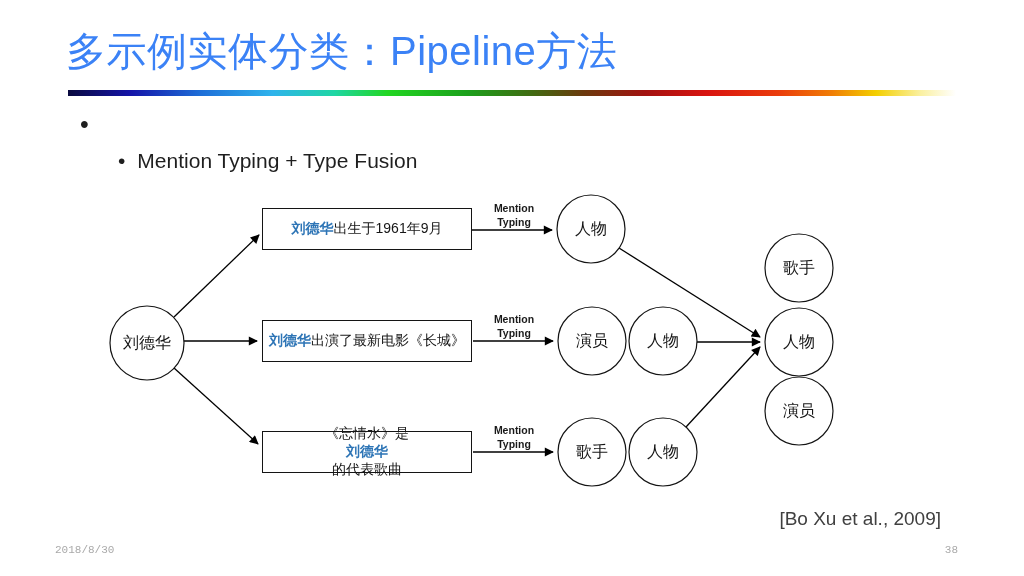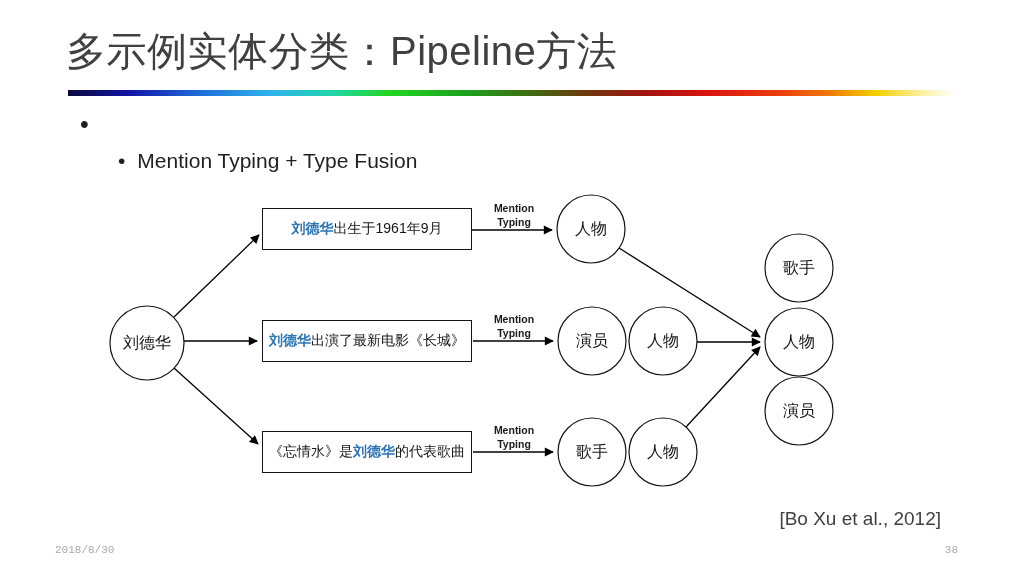--- a/index.html
+++ b/index.html
@@ -2,21 +2,21 @@
 <html><head>
 <meta charset="utf-8">
 <style>
   html,body{margin:0;padding:0;background:#888;}
   .slide{
     position:relative;width:1024px;height:576px;background:#ffffff;overflow:hidden;
     font-family:"Liberation Sans","DejaVu Sans",sans-serif;
   }
   .title{
     position:absolute;left:66px;top:24px;margin:0;font-weight:400;
-    font-size:40px;color:#404040;letter-spacing:0.5px;white-space:nowrap;
+    font-size:40px;color:#3b82f6;letter-spacing:0.5px;white-space:nowrap;
   }
   .rainbow{
     position:absolute;left:68px;top:90px;width:888px;height:6px;
     background:linear-gradient(to right,
       #0a0a3f 0%, #1414a8 7%, #1e6fd8 15%, #2fb3ec 23%, #1fd6a4 30%,
       #22d622 36%, #1ca01c 45%, #3f6d12 52%, #6b3a0d 58%, #a31210 65%,
       #d91410 72%, #ea3c0c 80%, #f07d05 86%, #f3cf00 91%, #faf0a0 96%, #ffffff 100%);
   }
   .bullet{position:absolute;display:flex;color:#1f1f1f;white-space:nowrap;}
   .bullet .marker{margin-right:12px;}
@@ -35,21 +35,21 @@
   }
   .sbox{
     position:absolute;left:262px;width:210px;height:42px;
     border:1.3px solid #141414;background:#fff;box-sizing:border-box;
     display:flex;align-items:center;justify-content:center;
     font-size:14px;color:#161616;white-space:nowrap;
   }
   .sbox .hl{color:#2E75B6;font-weight:bold;}
   #box1{top:208px;}
   #box2{top:320px;}
-  #box3{top:431px;}
+  #box3{top:431px;flex-direction:column;}
   .citation{position:absolute;top:508px;right:83px;font-size:19px;color:#404040;}
   .footer{position:absolute;top:544px;left:0;right:0;height:20px;font-size:11px;color:#a9a9a9;font-family:Liberation Mono, monospace;}
   .footer-date{position:absolute;left:55px;top:0;}
   .footer-center{position:absolute;left:0;right:0;top:0;text-align:center;}
   .footer-page{position:absolute;right:66px;top:0;text-align:center;}
 </style>
 </head>
 <body>
 
 <div class="slide">
@@ -119,20 +119,20 @@
   <div class="sbox" id="box2">
       <span class="hl">刘德华</span>
       <span>出演了最新电影《长城》</span>
     </div>
   <div class="sbox" id="box3">
       <span>《忘情水》是</span>
       <span class="hl">刘德华</span>
       <span>的代表歌曲</span>
     </div>
 
-  <div class="citation">[Bo Xu et al., 2012]</div>
+  <div class="citation">[Bo Xu et al., 2009]</div>
 
   <div class="footer">
     <span class="footer-date">2018/8/30</span>
     <span class="footer-page">38</span>
   </div>
 
 </div>
 
 </body></html>

